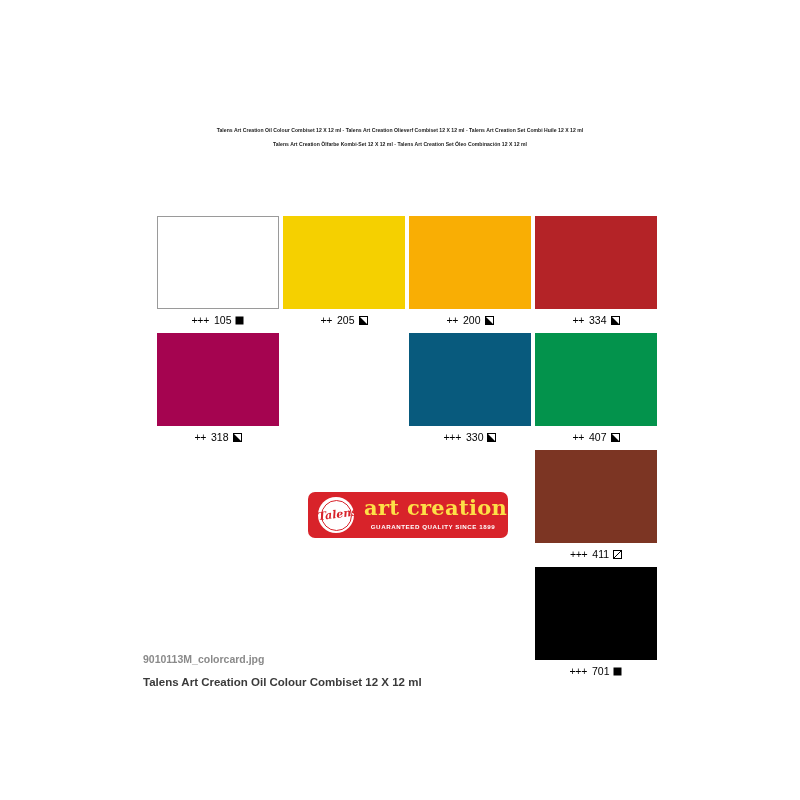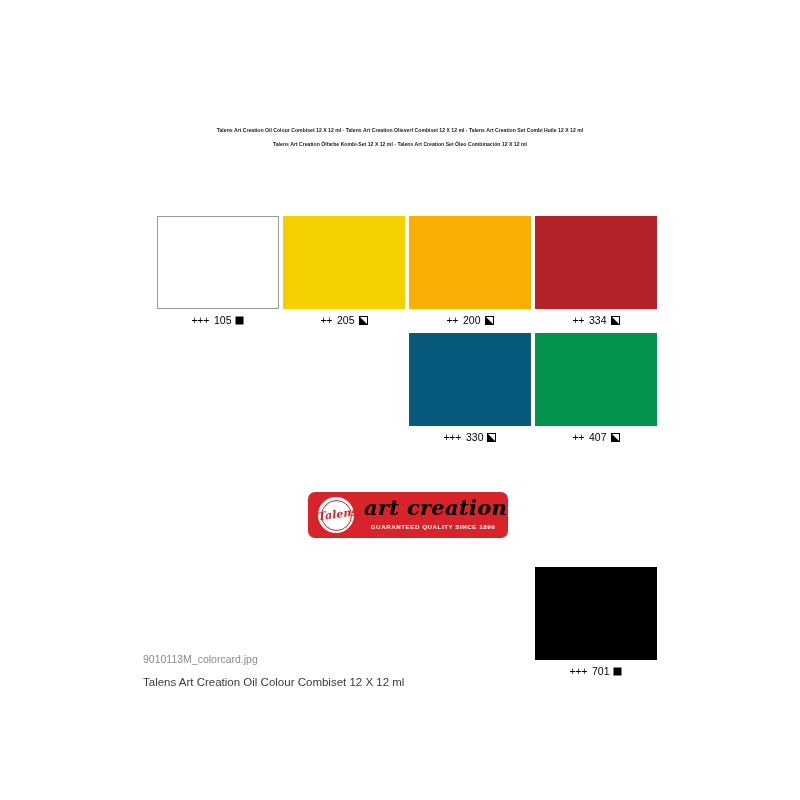--- a/index.html
+++ b/index.html
@@ -138,24 +138,23 @@
     color: #D8232A;
     transform: rotate(-7deg);
   }
   .logo-wordmark {
     position: absolute;
     left: 56px;
     top: 3px;
     width: 138px;
     text-align: left;
     font-family: "DejaVu Serif", serif;
-    font-style: italic;
     font-weight: bold;
     font-size: 21px;
-    color: #000000;
+    color: #fde047;
     letter-spacing: 0.3px;
     line-height: 26px;
     white-space: nowrap;
   }
   .logo-tagline {
     position: absolute;
     left: 56px;
     top: 31px;
     width: 138px;
     text-align: center;
@@ -164,20 +163,21 @@
     letter-spacing: 0.55px;
     color: #ffffff;
     white-space: nowrap;
   }
 
   
   .footer {
     position: absolute;
     left: 143px;
     top: 651px;
+    font-weight: bold;
   }
   .footer-filename {
     font-size: 10.5px;
     color: #8a8a8a;
     line-height: 16px;
     white-space: nowrap;
   }
   .footer-title {
     margin-top: 7px;
     font-size: 11.5px;
@@ -224,40 +224,56 @@
         <div class="chip" style="background: rgb(180, 35, 39);"></div>
         <div class="caption"><span class="plus">++</span><span class="code"> 334</span><span class="opacity-mark"><svg width="9" height="9" viewBox="0 0 9 9">
               <rect x="0.5" y="0.5" width="8" height="8" fill="#fff" stroke="#000" stroke-width="1"></rect>
               <path d="M0.5 8.5 L0.5 0.5 L8.5 8.5 Z" fill="#000"></path>
               <path d="M8.5 0.5 L8.5 8.5 L0.5 0.5 Z" fill="#000" opacity="0"></path>
               <path d="M0.5 0.5 L8.5 0.5 L8.5 8.5 Z" fill="#000" opacity="0"></path>
             </svg></span></div>
       </div>
     </div>
     <div class="row">
+      <div class="cell c0">
+        <div class="chip" style="background: rgb(165, 4, 80);"></div>
+        <div class="caption"><span class="plus">++</span><span class="code"> 318</span><span class="opacity-mark"><svg width="9" height="9" viewBox="0 0 9 9">
+              <rect x="0.5" y="0.5" width="8" height="8" fill="#fff" stroke="#000" stroke-width="1"></rect>
+              <path d="M0.5 8.5 L0.5 0.5 L8.5 8.5 Z" fill="#000"></path>
+              <path d="M8.5 0.5 L8.5 8.5 L0.5 0.5 Z" fill="#000" opacity="0"></path>
+              <path d="M0.5 0.5 L8.5 0.5 L8.5 8.5 Z" fill="#000" opacity="0"></path>
+            </svg></span></div>
+      </div>
       <div class="cell c2">
         <div class="chip" style="background: rgb(8, 90, 125);"></div>
         <div class="caption"><span class="plus">+++</span><span class="code"> 330</span><span class="opacity-mark"><svg width="9" height="9" viewBox="0 0 9 9">
               <rect x="0.5" y="0.5" width="8" height="8" fill="#fff" stroke="#000" stroke-width="1"></rect>
               <path d="M0.5 8.5 L0.5 0.5 L8.5 8.5 Z" fill="#000"></path>
               <path d="M8.5 0.5 L8.5 8.5 L0.5 0.5 Z" fill="#000" opacity="0"></path>
               <path d="M0.5 0.5 L8.5 0.5 L8.5 8.5 Z" fill="#000" opacity="0"></path>
             </svg></span></div>
       </div>
       <div class="cell c3">
         <div class="chip" style="background: rgb(3, 147, 76);"></div>
         <div class="caption"><span class="plus">++</span><span class="code"> 407</span><span class="opacity-mark"><svg width="9" height="9" viewBox="0 0 9 9">
               <rect x="0.5" y="0.5" width="8" height="8" fill="#fff" stroke="#000" stroke-width="1"></rect>
               <path d="M0.5 8.5 L0.5 0.5 L8.5 8.5 Z" fill="#000"></path>
               <path d="M8.5 0.5 L8.5 8.5 L0.5 0.5 Z" fill="#000" opacity="0"></path>
               <path d="M0.5 0.5 L8.5 0.5 L8.5 8.5 Z" fill="#000" opacity="0"></path>
             </svg></span></div>
       </div>
     </div>
     <div class="row">
+      <div class="cell c3">
+        <div class="chip" style="background: rgb(124, 53, 35);"></div>
+        <div class="caption"><span class="plus">+++</span><span class="code"> 411</span><span class="opacity-mark"><svg width="9" height="9" viewBox="0 0 9 9">
+              <rect x="0.5" y="0.5" width="8" height="8" fill="#fff" stroke="#000" stroke-width="1"></rect>
+              <line x1="0.8" y1="8.2" x2="8.2" y2="0.8" stroke="#000" stroke-width="1"></line>
+            </svg></span></div>
+      </div>
     </div>
     <div class="row">
       <div class="cell c3">
         <div class="chip" style="background: rgb(0, 0, 0);"></div>
         <div class="caption"><span class="plus">+++</span><span class="code"> 701</span><span class="opacity-mark"><svg width="9" height="9" viewBox="0 0 9 9">
               <rect x="0.5" y="0.5" width="8" height="8" fill="#000"></rect>
             </svg></span></div>
       </div>
     </div>
   </div>

